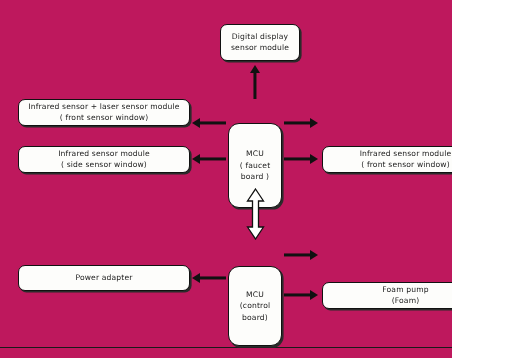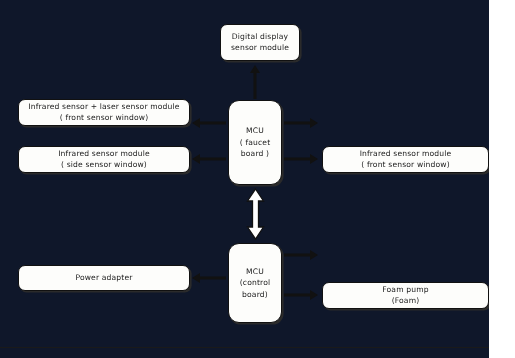--- a/index.html
+++ b/index.html
@@ -5,23 +5,23 @@
   html, body {
     margin: 0;
     padding: 0;
     background: #ffffff;
   }
   body {
     font-family: "DejaVu Sans", sans-serif;
   }
   #canvas {
     position: relative;
-    width: 489px;
+    width: 452px;
     height: 358px;
-    background: #0f172a;
+    background: #be185d;
     overflow: hidden;
     text-decoration: underline;
   }
   
   #page-frame {
     position: absolute;
     left: -6px;
     top: -6px;
     width: 510px;
     height: 354px;
@@ -49,20 +49,21 @@
   .node .lines {
     white-space: pre-line;
     padding: 0 4px;
   }
 
   
   .node.mcu {
     border-radius: 11px;
     font-size: 7.6px;
     line-height: 1.5;
+    margin-top: 23px;
   }
 
   
   .arrow {
     position: absolute;
   }
   .arrow .shaft {
     position: absolute;
     background: #111111;
   }

